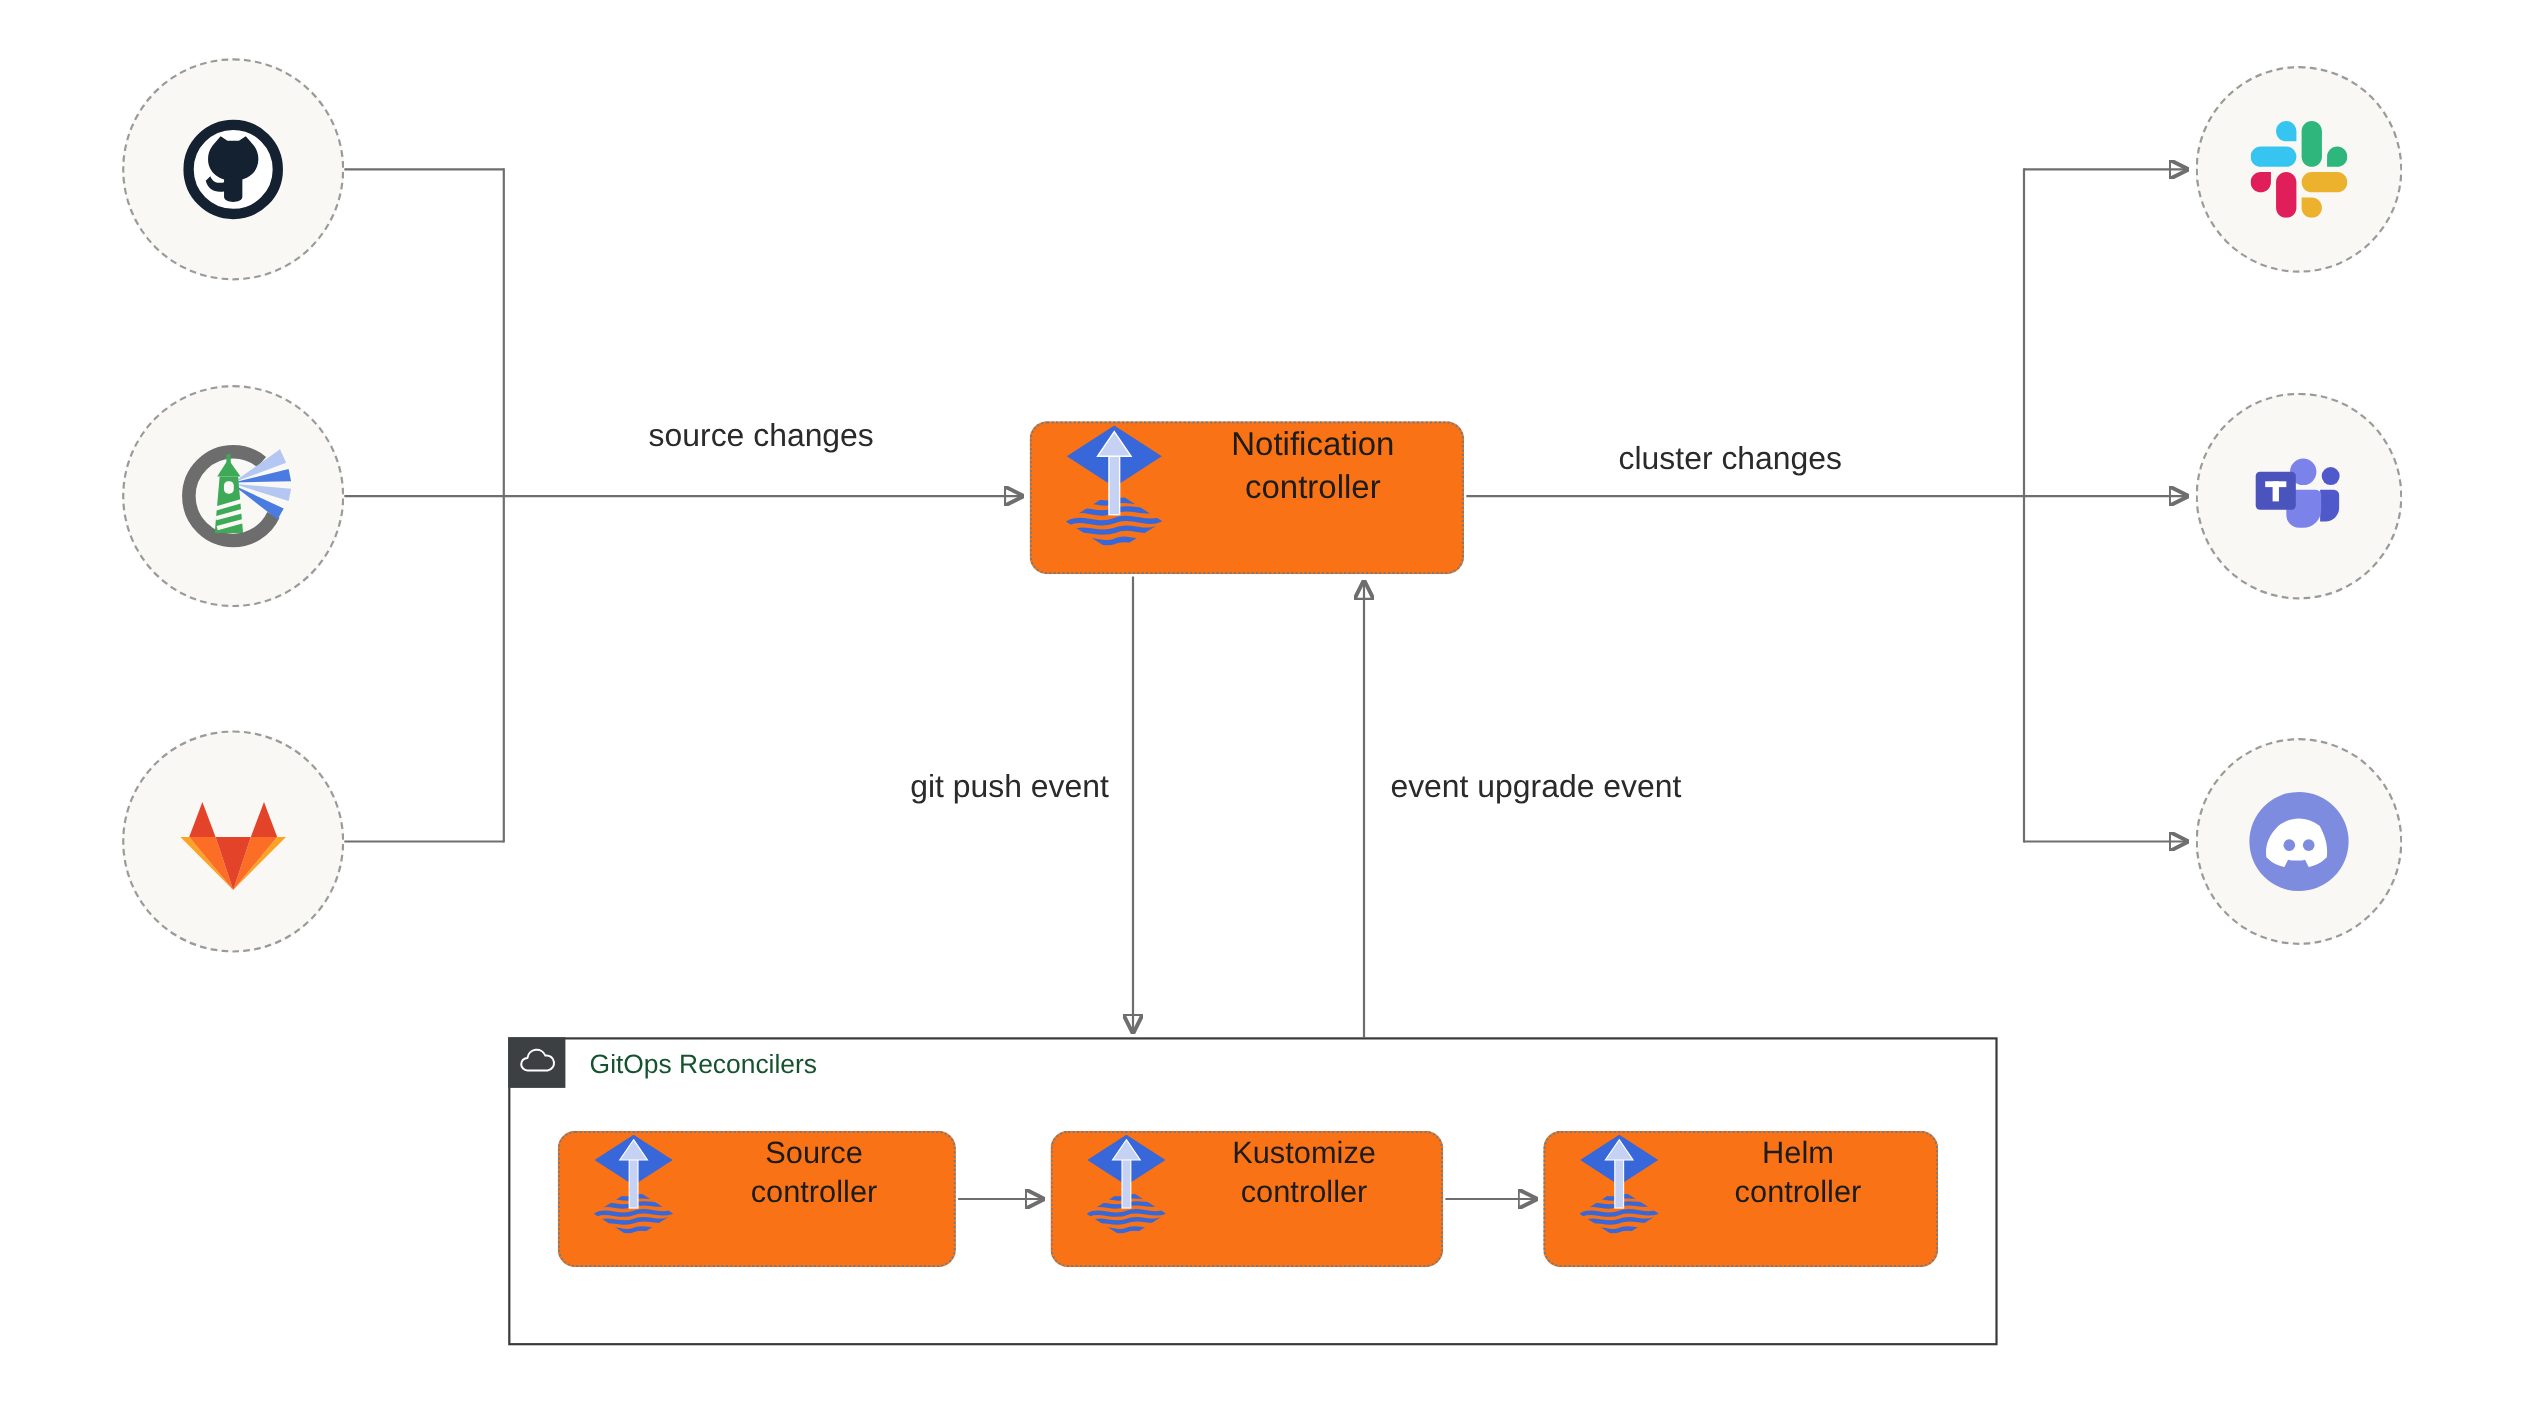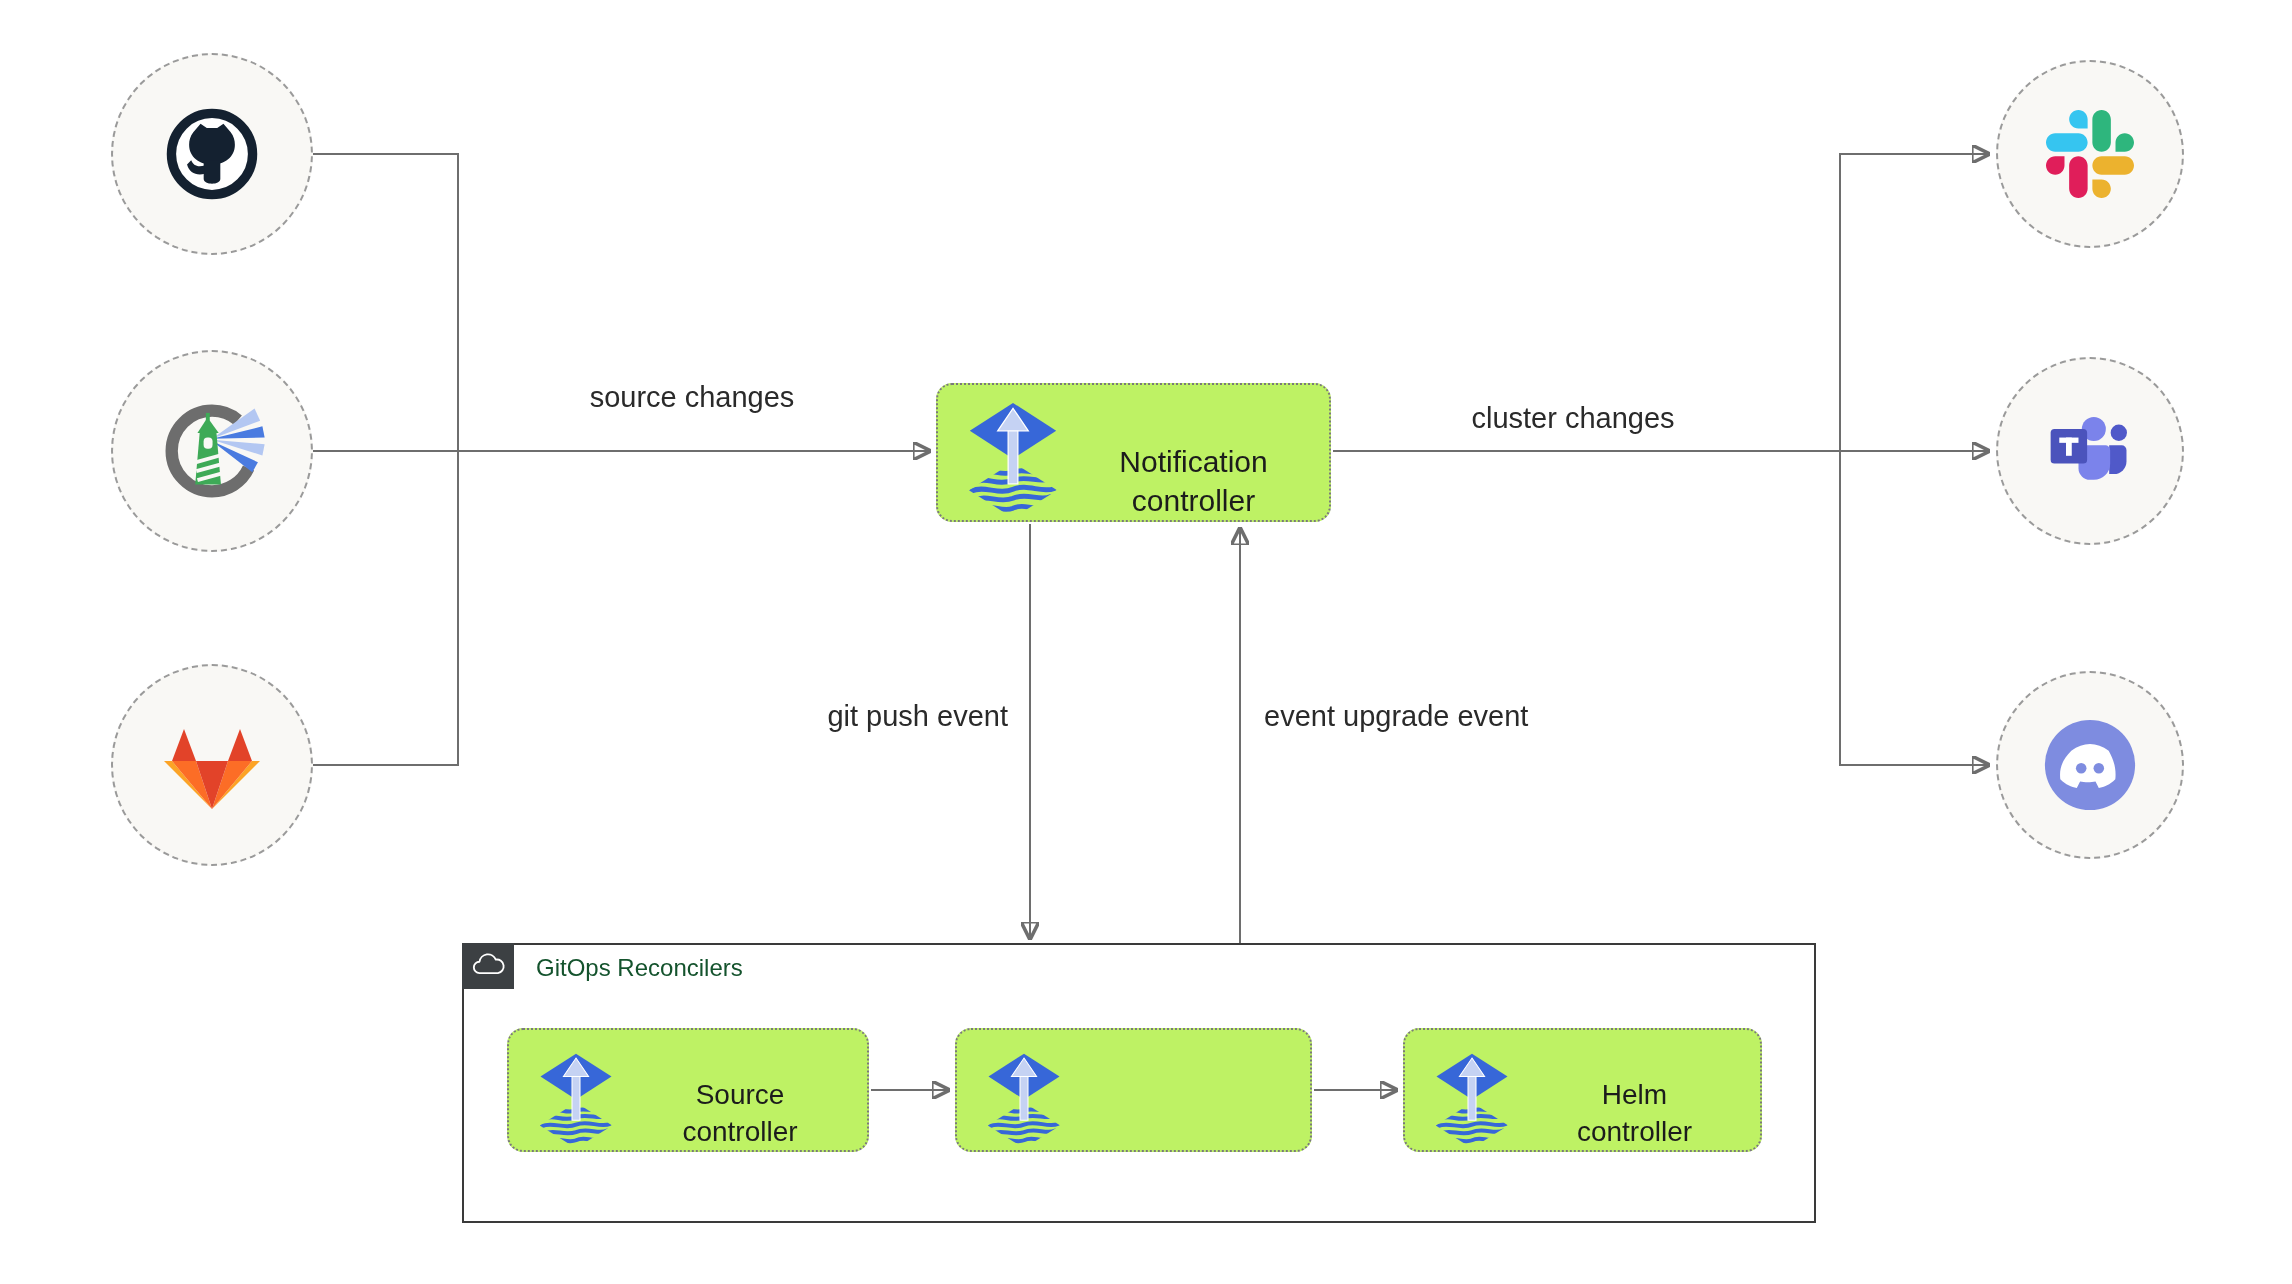--- a/index.html
+++ b/index.html
@@ -6,22 +6,22 @@
   .canvas{position:relative;width:2292px;height:1284px;background:#ffffff;
           font-family:"Liberation Sans",sans-serif;overflow:hidden}
   .wires{position:absolute;left:0;top:0;width:2292px;height:1284px}
   .wires path{stroke:#6e6e6e;stroke-width:2;fill:none}
 
   .endpoint{position:absolute;border-radius:50%;background:#f9f8f5;border:2px dashed #9a9a9a;
             display:flex;align-items:center;justify-content:center;box-sizing:border-box}
   .ep-l{width:202px;height:202px}
   .ep-r{width:188px;height:188px}
 
-  .node{position:absolute;background:#bef264;border:2px dotted #7a7a7a;border-radius:16px;
-        display:flex;align-items:flex-end;box-sizing:border-box}
+  .node{position:absolute;background:#f97316;border:2px dotted #7a7a7a;border-radius:16px;
+        display:flex;align-items:flex-start;box-sizing:border-box}
   .node .fluxwrap{margin-left:30px;flex:0 0 auto;display:flex}
   .node .lbl{flex:1;display:flex;justify-content:center}
   .node .lbl span{text-align:center;color:#1c1c1c;line-height:1.3}
   .notif .lbl span{font-size:30px;width:230px}
   .small .lbl span{font-size:28px;width:170px}
 
   .edge-label{position:absolute;font-size:29px;color:#2a2a2a;white-space:nowrap}
 
   .group{position:absolute;left:462px;top:943px;width:1354px;height:280px;
          border:2px solid #3a3a3a;box-sizing:border-box;background:transparent}
@@ -184,20 +184,23 @@
         <span>Source controller</span>
       </span>
   </div>
 
   <div class="node small" style="left:955px;top:1028px;width:357px;height:124px">
     <span class="fluxwrap">
         <svg width="74" height="98" viewBox="0 0 100 132">
           <use href="#flux"></use>
         </svg>
       </span>
+    <span class="lbl">
+        <span>Kustomize controller</span>
+      </span>
   </div>
 
   <div class="node small" style="left:1403px;top:1028px;width:359px;height:124px">
     <span class="fluxwrap">
         <svg width="74" height="98" viewBox="0 0 100 132">
           <use href="#flux"></use>
         </svg>
       </span>
     <span class="lbl">
         <span>Helm controller</span>

